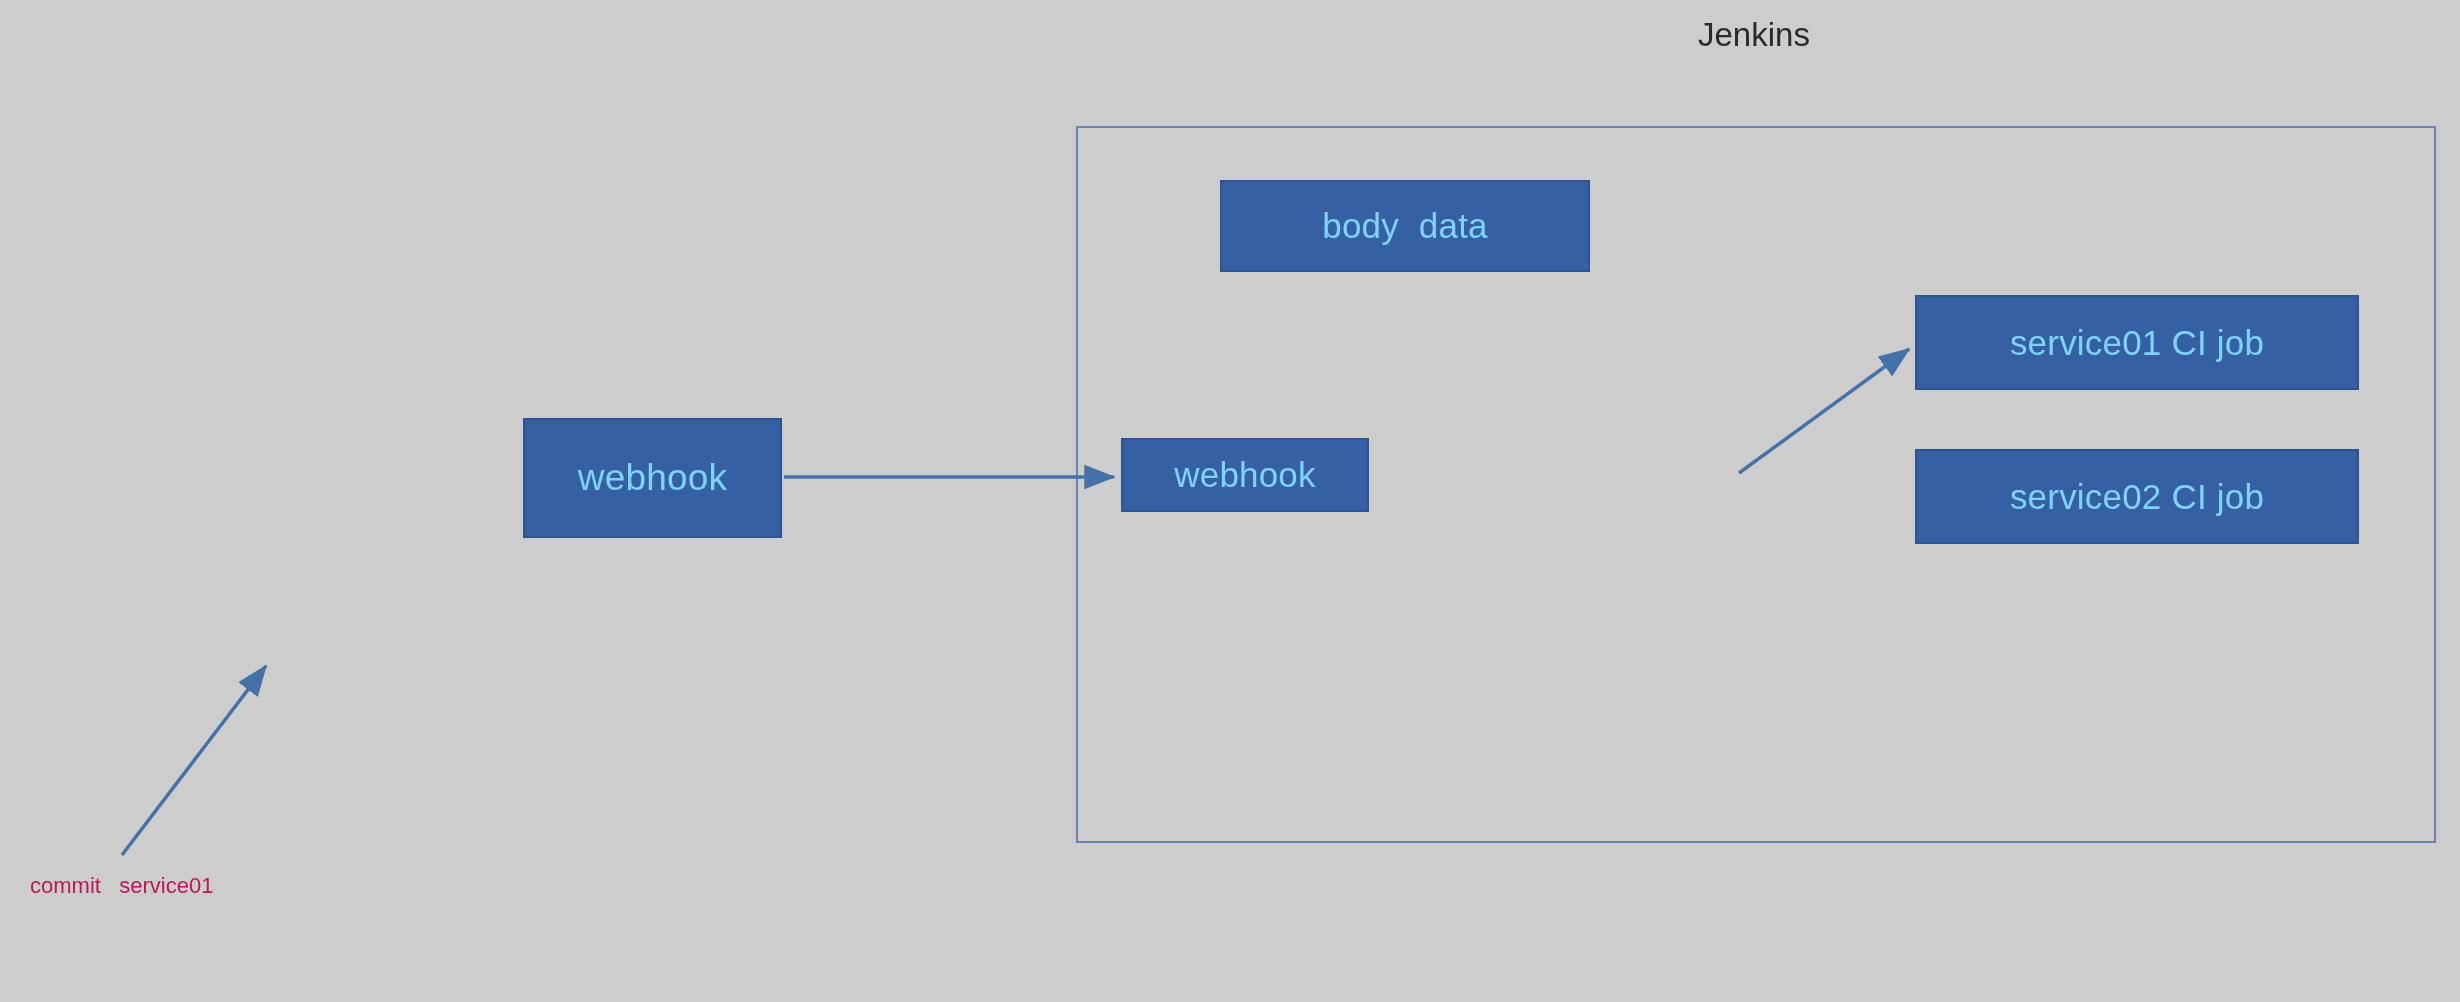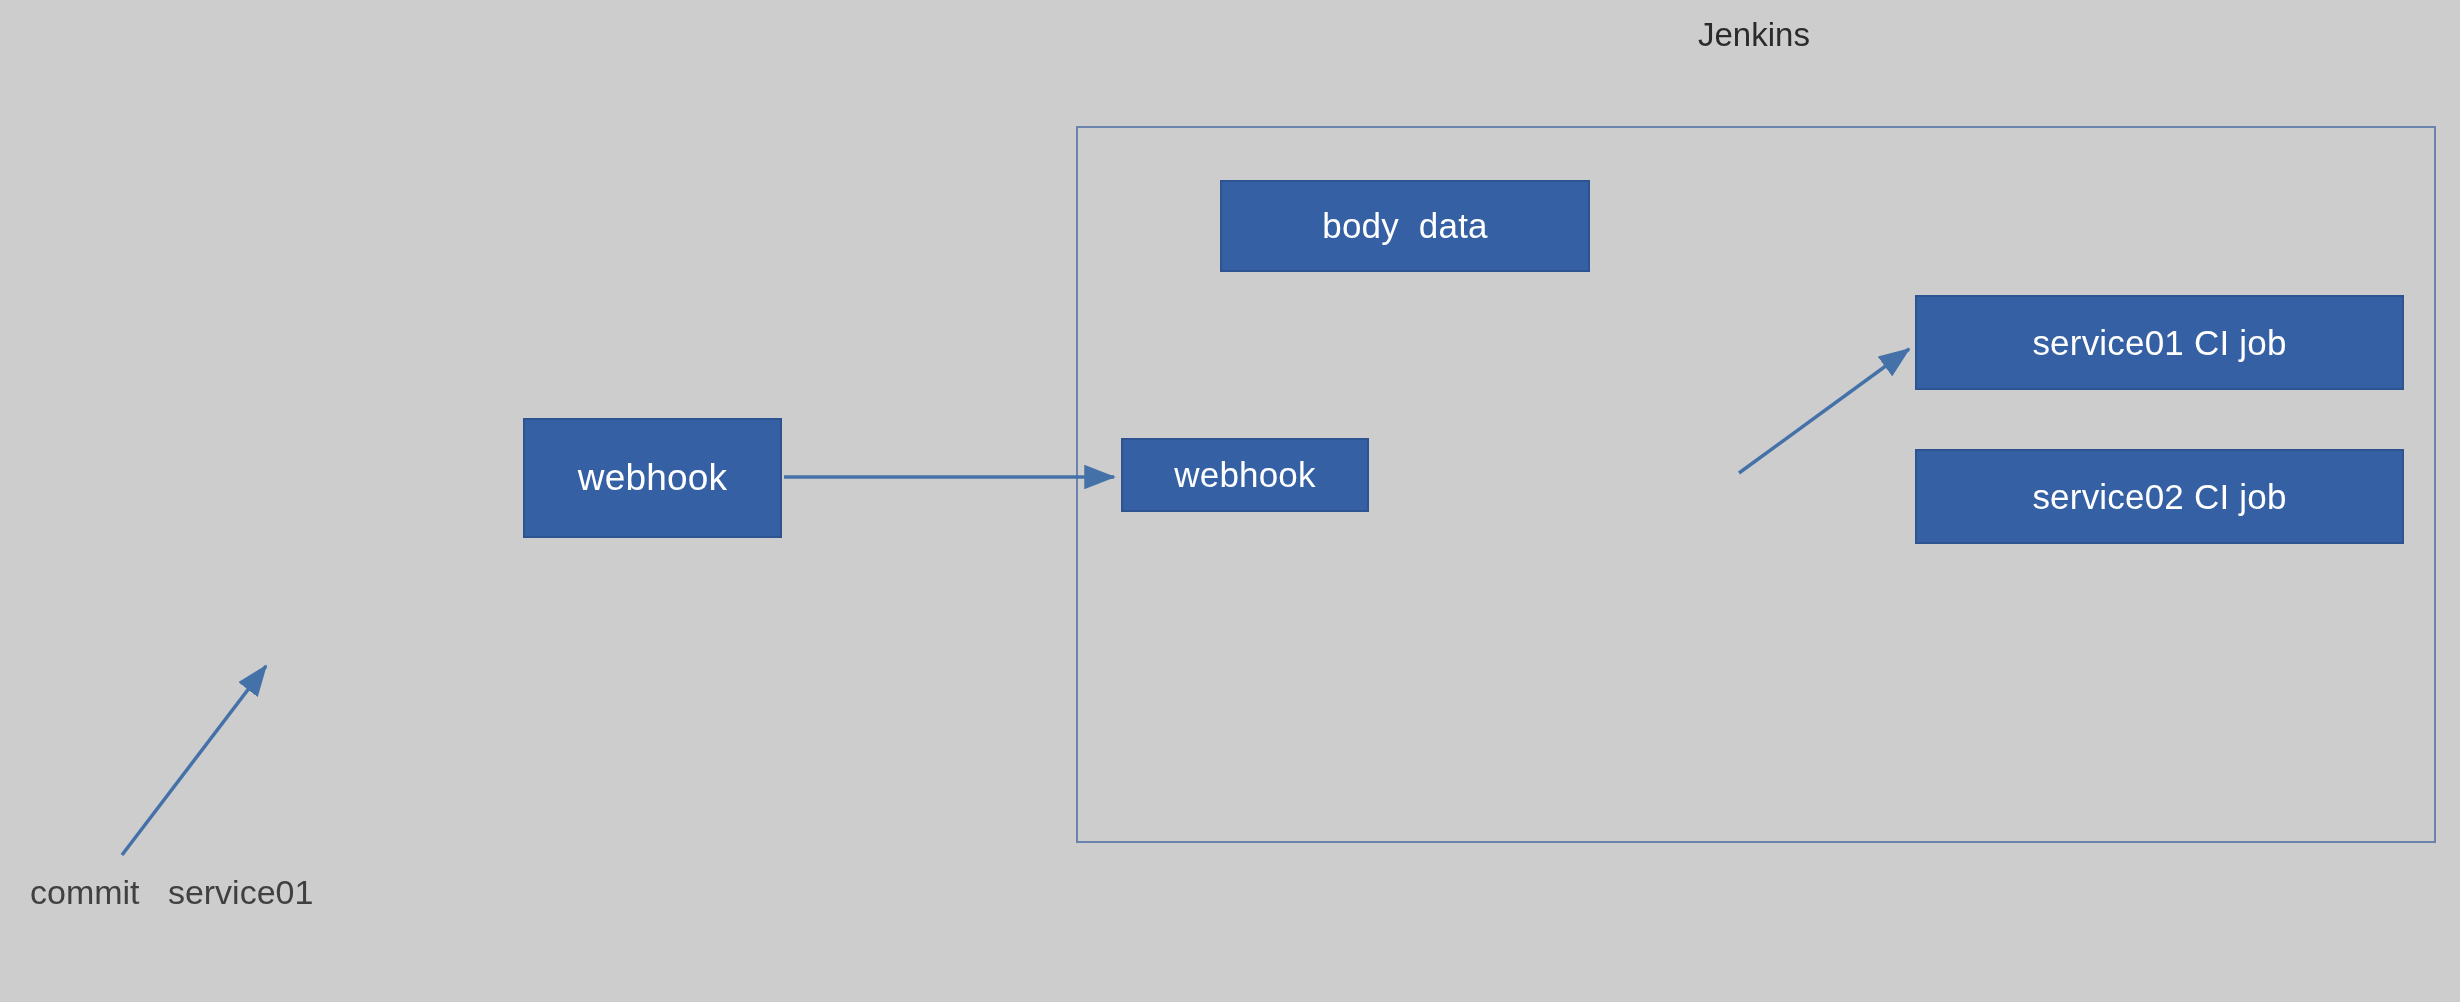--- a/index.html
+++ b/index.html
@@ -16,21 +16,21 @@
     overflow: hidden;
     margin-left: 8px;
   }
 
   
   .node {
     position: absolute;
     box-sizing: border-box;
     background: #3561A4;
     border: 2px solid #2d5490;
-    color: #ffffff;
+    color: #7dd3fc;
     display: flex;
     align-items: center;
     justify-content: center;
     text-align: center;
     letter-spacing: .2px;
     white-space: pre;
     user-select: none;
   }
 
   
@@ -80,21 +80,21 @@
   }
   #scheduler-job-box {
     left: 1322px; top: 378px;
     width: 409px; height: 194px;
     font-size: 35px;
     z-index: 2;
   }
 
   .ci-job-box {
     left: 1907px;
-    width: 489px;
+    width: 444px;
     height: 95px;
     font-size: 35px;
     z-index: 2;
   }
   #service01-ci-job-box { top: 295px; }
   #service02-ci-job-box { top: 449px; }
   #service03-ci-job-box { top: 604px; }
 
   
   #arrow-layer {
@@ -102,22 +102,22 @@
     left: 0; top: 0;
     width: 2460px; height: 1002px;
     z-index: 4;
     pointer-events: none;
   }
 
   
   #commit-label {
     position: absolute;
     left: 22px; top: 873px;
-    font-size: 34px;
-    color: #404040;
+    font-size: 22px;
+    color: #be185d;
     white-space: pre;
     user-select: none;
   }
 </style>
 </head>
 <body>
 
 <div id="canvas">
 
   <div id="jenkins-container"></div>

